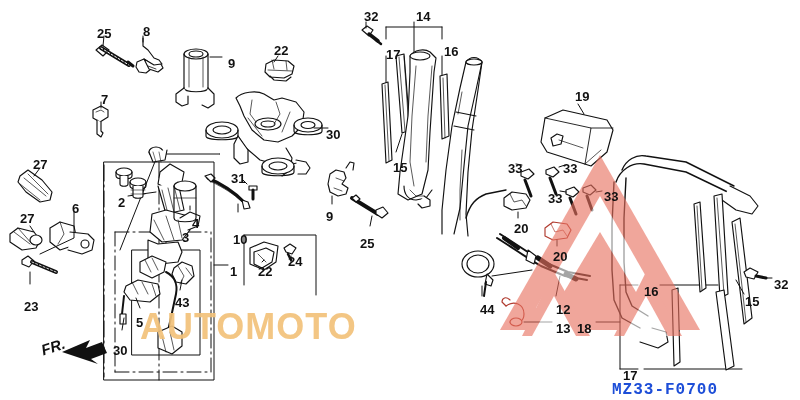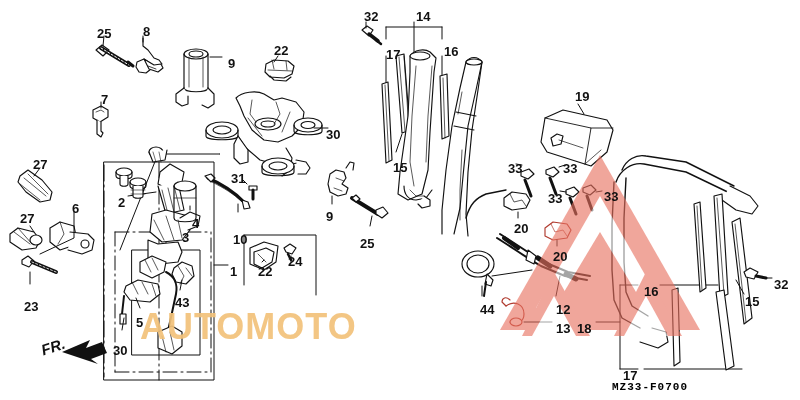--- a/index.html
+++ b/index.html
@@ -4,21 +4,21 @@
 <style>
   html,body{margin:0;padding:0;background:#fff;}
   body{width:800px;height:400px;overflow:hidden;
        font-family:"Liberation Sans", sans-serif;}
   #stage{position:relative;width:800px;height:400px;background:#ffffff;}
   #stage svg{position:absolute;left:0;top:0;}
   .lbl{position:absolute;font-family:"Liberation Sans",sans-serif;
        font-weight:700;color:#111;line-height:1;white-space:nowrap;}
   .lbl.n{font-size:13px;}
   .code{position:absolute;font-family:"Liberation Mono","DejaVu Sans Mono",monospace;
-        font-weight:700;font-size:11px;letter-spacing:1px;color:#000000;}
+        font-weight:700;font-size:16px;letter-spacing:1px;color:#1d4ed8;}
   .fr{position:absolute;font-family:"Liberation Sans",sans-serif;font-weight:700;
       font-size:15px;font-style:italic;color:#111;transform:rotate(-18deg);}
   #wm{position:absolute;left:0;top:0;width:800px;height:400px;pointer-events:none;}
   .wmtxt{position:absolute;font-family:"Liberation Sans",sans-serif;
          font-weight:800;font-size:36px;letter-spacing:1px;}
 </style>
 </head>
 <body>
 
 <div id="stage">

